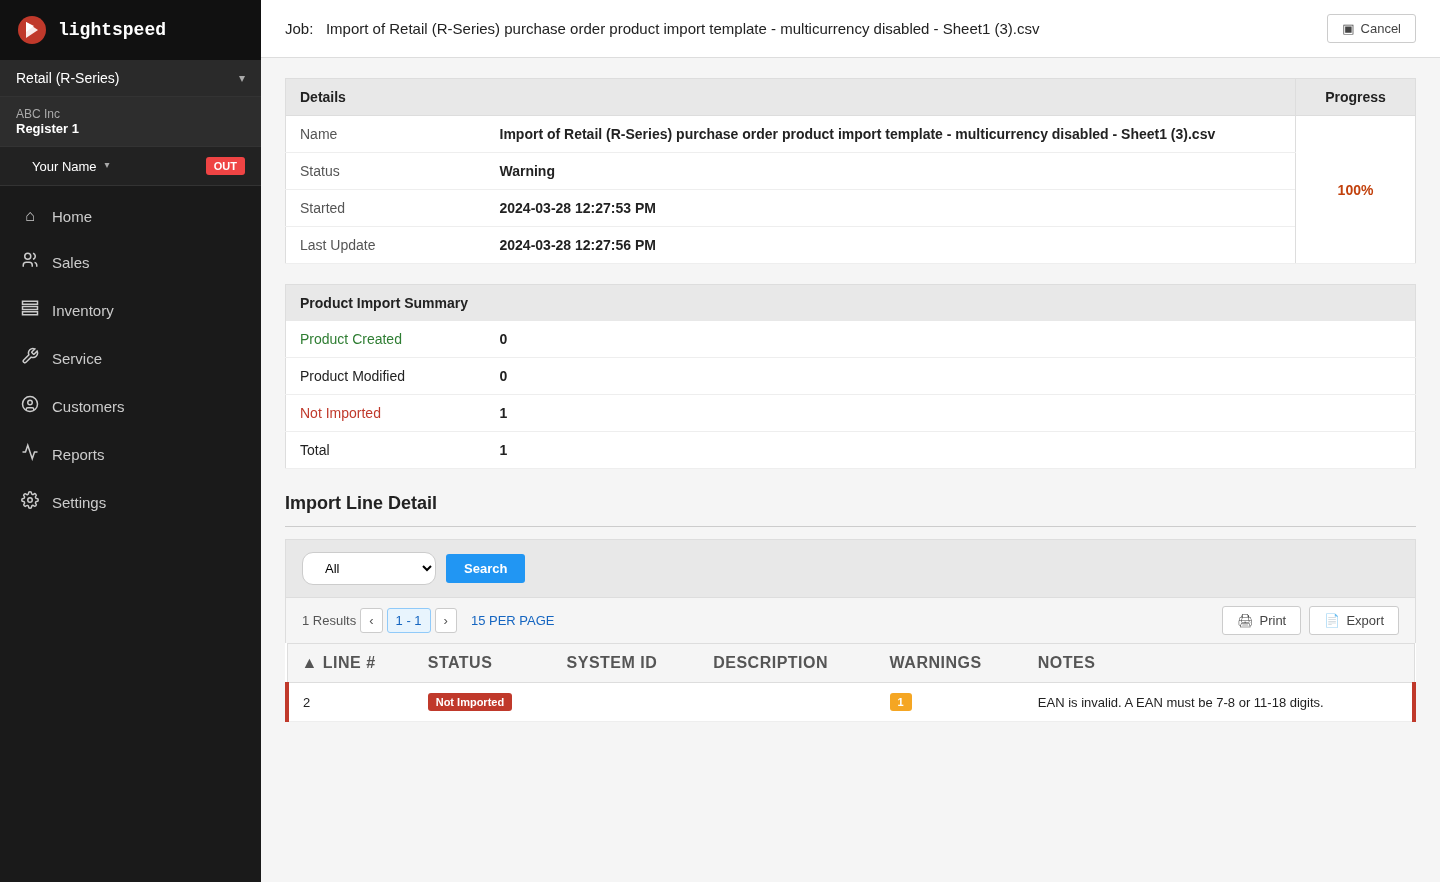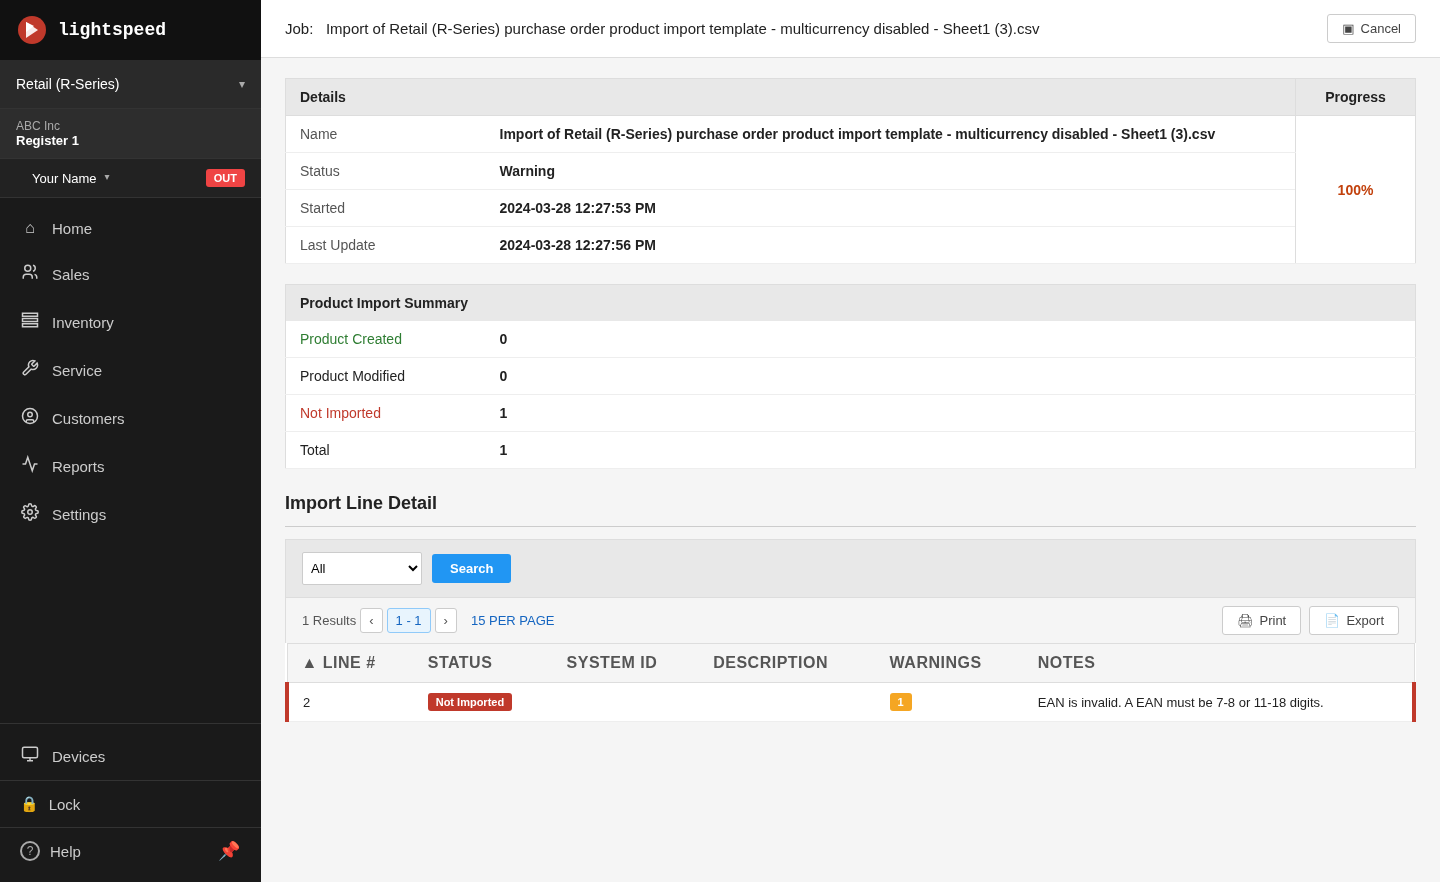--- a/index.html
+++ b/index.html
@@ -26,21 +26,21 @@
       width: 32px;
       height: 32px;
       margin-right: 10px;
     }
     .logo-text {
       font-size: 18px;
       font-weight: 600;
       color: #fff;
     }
     .sidebar-store {
-      padding: 16px 16px;
+      padding: 10px 16px;
       background: #2a2a2a;
       display: flex;
       align-items: center;
       justify-content: space-between;
       border-bottom: 1px solid #333;
     }
     .store-name { font-size: 14px; color: #fff; }
     .store-dropdown { color: #aaa; font-size: 12px; }
     .sidebar-account {
       padding: 10px 16px;
@@ -230,23 +230,23 @@
     .filter-bar {
       background: #e8e8e8;
       padding: 12px 16px;
       display: flex;
       align-items: center;
       gap: 10px;
       border: 1px solid #ddd;
       border-bottom: none;
     }
     .filter-select {
-      padding: 7px 4px;
+      padding: 7px 18px;
       border: 1px solid #ccc;
-      border-radius: 2px;
+      border-radius: 11px;
       font-size: 13px;
       background: #fff;
       min-width: 120px;
     }
     .search-btn {
       background: #2196f3;
       color: #fff;
       border: none;
       padding: 7px 18px;
       font-size: 13px;
@@ -454,45 +454,20 @@
       <span class="nav-icon">
         <svg width="18" height="18" viewBox="0 0 24 24" fill="none" stroke="#ccc" stroke-width="2">
           <circle cx="12" cy="12" r="3"></circle>
             <path d="M19.4 15a1.65 1.65 0 0 0 .33 1.82l.06.06a2 2 0 0 1-2.83 2.83l-.06-.06a1.65 1.65 0 0 0-1.82-.33 1.65 1.65 0 0 0-1 1.51V21a2 2 0 0 1-4 0v-.09A1.65 1.65 0 0 0 9 19.4a1.65 1.65 0 0 0-1.82.33l-.06.06a2 2 0 0 1-2.83-2.83l.06-.06A1.65 1.65 0 0 0 4.68 15a1.65 1.65 0 0 0-1.51-1H3a2 2 0 0 1 0-4h.09A1.65 1.65 0 0 0 4.6 9a1.65 1.65 0 0 0-.33-1.82l-.06-.06a2 2 0 0 1 2.83-2.83l.06.06A1.65 1.65 0 0 0 9 4.68a1.65 1.65 0 0 0 1-1.51V3a2 2 0 0 1 4 0v.09a1.65 1.65 0 0 0 1 1.51 1.65 1.65 0 0 0 1.82-.33l.06-.06a2 2 0 0 1 2.83 2.83l-.06.06A1.65 1.65 0 0 0 19.4 9a1.65 1.65 0 0 0 1.51 1H21a2 2 0 0 1 0 4h-.09a1.65 1.65 0 0 0-1.51 1z"></path>
         </svg>
       </span>
       <span>Settings</span>
     </div>
   </nav>
 
-  <div class="sidebar-bottom">
-    <div class="nav-item">
-      <span class="nav-icon">
-        <svg width="18" height="18" viewBox="0 0 24 24" fill="none" stroke="#ccc" stroke-width="2">
-          <rect x="2" y="3" width="20" height="14" rx="2"></rect>
-            <path d="M8 21h8"></path>
-            <path d="M12 17v4"></path>
-        </svg>
-      </span>
-      <span>Devices</span>
-    </div>
-
-    <div class="sidebar-lock">
-      <span>🔒</span>
-      <span>Lock</span>
-    </div>
-
-    <div class="sidebar-help-row">
-      <div class="sidebar-help">
-        <span style="width:20px;height:20px;border:2px solid #aaa;border-radius:50%;display:inline-flex;align-items:center;justify-content:center;font-size:12px;color:#aaa;">?</span>
-        <span>Help</span>
-      </div>
-      <span class="pin-icon">📌</span>
-    </div>
-  </div>
 </aside>
 
 <main class="main">
 
   <div class="main-header">
     <span class="main-title">
       <span>Job:</span>
       &nbsp;
       <span>Import of Retail (R-Series) purchase order product import template - multicurrency disabled - Sheet1 (3).csv</span>
     </span>

